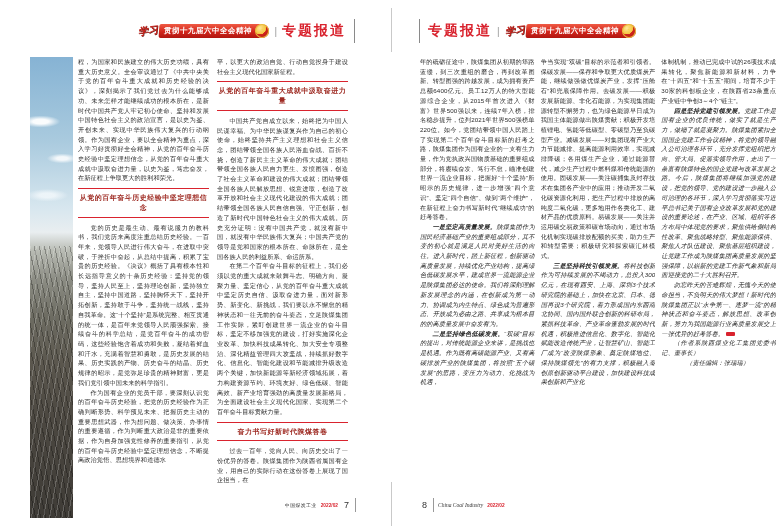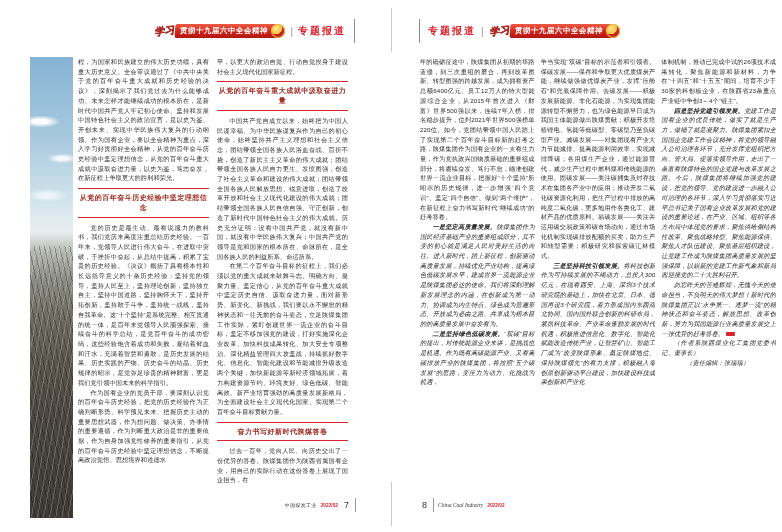--- a/index.html
+++ b/index.html
@@ -22,21 +22,21 @@
                   text-shadow:0.5px 0.5px 0 #5a1a14;}
   .banner .ribbon{background:linear-gradient(180deg,#ef5a44 0%,#d2261c 55%,#b01510 100%);
                   color:#fff;font-size:7.5px;font-weight:bold;letter-spacing:0.5px;
                   padding:2px 8px 2px 5px;border-radius:2px 0 0 2px;white-space:nowrap;
                   transform:skewX(-4deg);}
   .banner .emblem{width:14px;height:14px;border-radius:50%;margin-left:-5px;z-index:2;
                   background:radial-gradient(circle at 35% 30%,#ffe79a 0%,#f4c23c 45%,#d2261c 46%,#a8130e 100%);
                   display:flex;align-items:center;justify-content:center;
                   color:#f7d158;font-size:8px;line-height:1;box-shadow:0 0 0 1px #e8b93c inset;}
   .hdr-divider{color:#999;font-size:10px;}
-  .section-label{color:#d9232e;font-weight:bold;font-size:10px;letter-spacing:2px;white-space:nowrap;}
+  .section-label{color:#d9232e;font-weight:bold;font-size:14px;letter-spacing:2px;white-space:nowrap;}
   .hdr-bar{width:1px;height:24px;background:#8a8a8a;}
   #left-page .hdr-bar{margin-left:3px;}
   #right-page .hdr-bar{margin-right:3px;}
 
   
   .photo{position:absolute;left:30px;top:57px;width:43px;height:461px;overflow:hidden;
          background:
            radial-gradient(ellipse 26px 8px at 25% 14%, rgba(255,255,255,.95) 30%, rgba(255,255,255,0) 75%),
            radial-gradient(ellipse 22px 7px at 75% 22%, rgba(255,255,255,.85) 25%, rgba(255,255,255,0) 70%),
            radial-gradient(ellipse 30px 9px at 40% 30%, rgba(244,249,252,.8) 25%, rgba(255,255,255,0) 70%),

